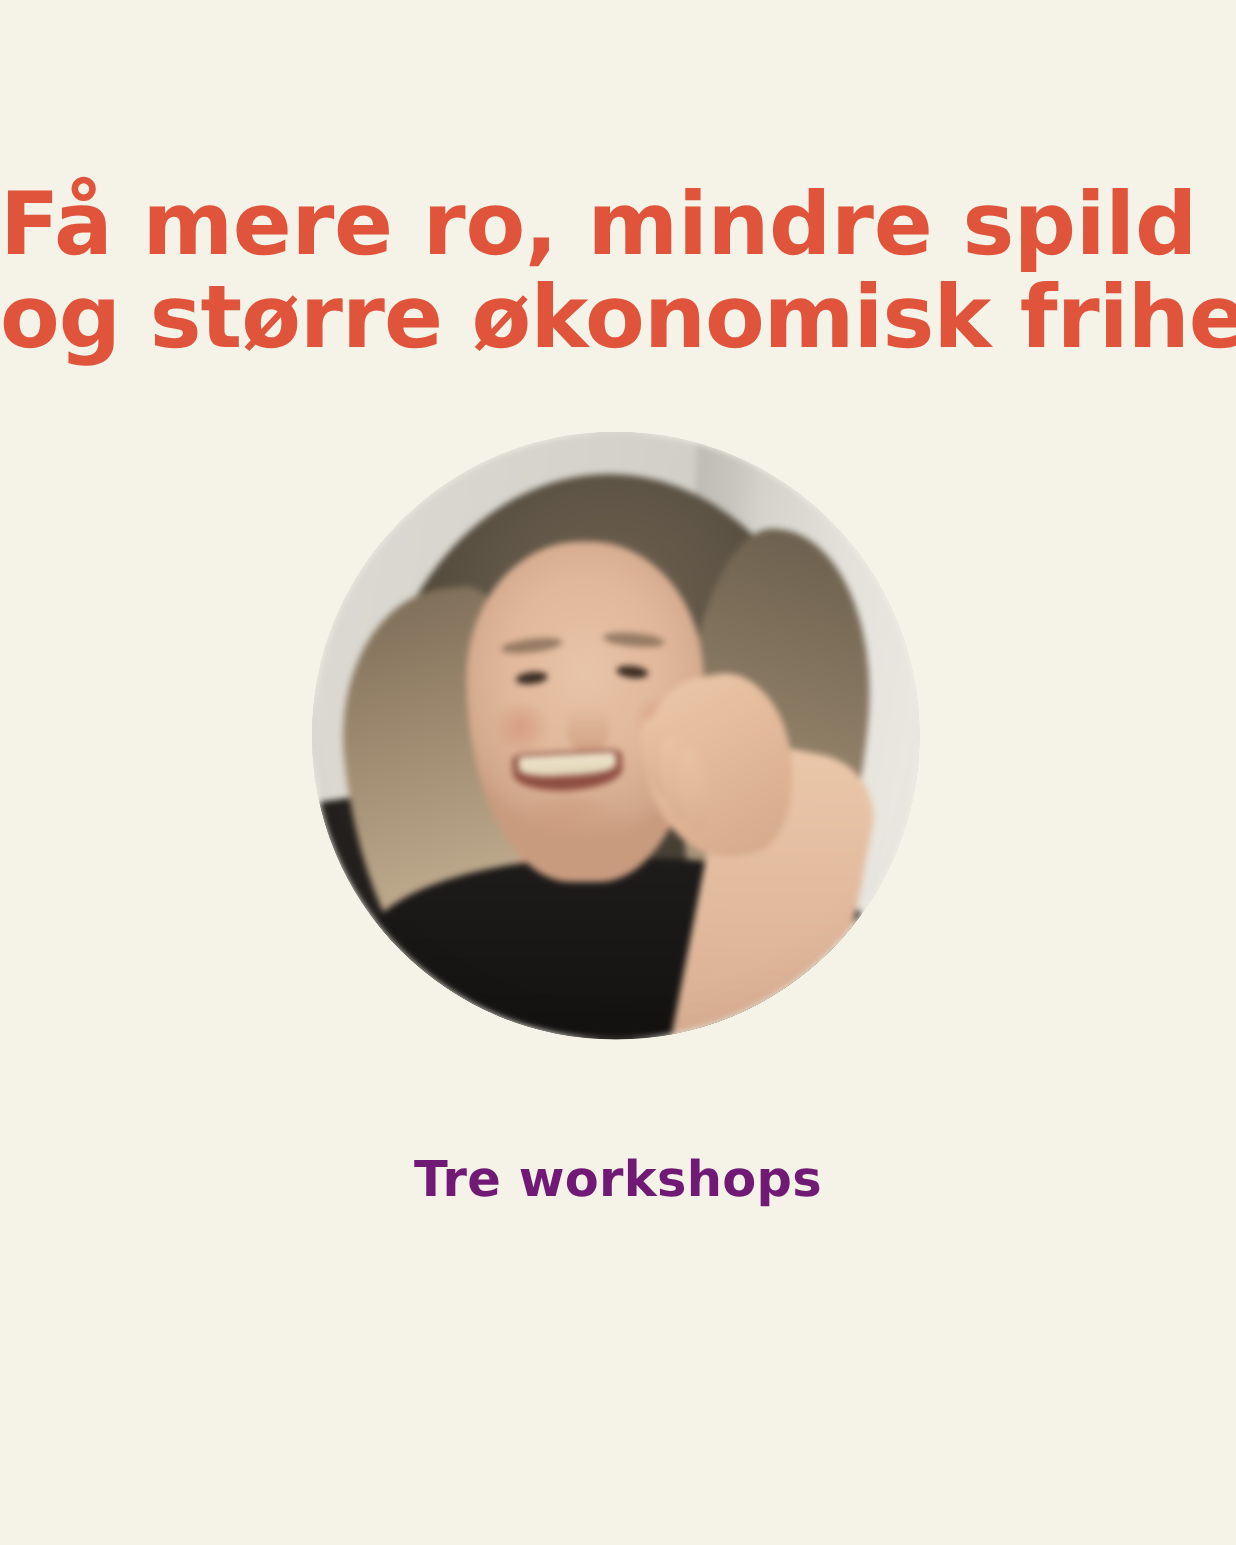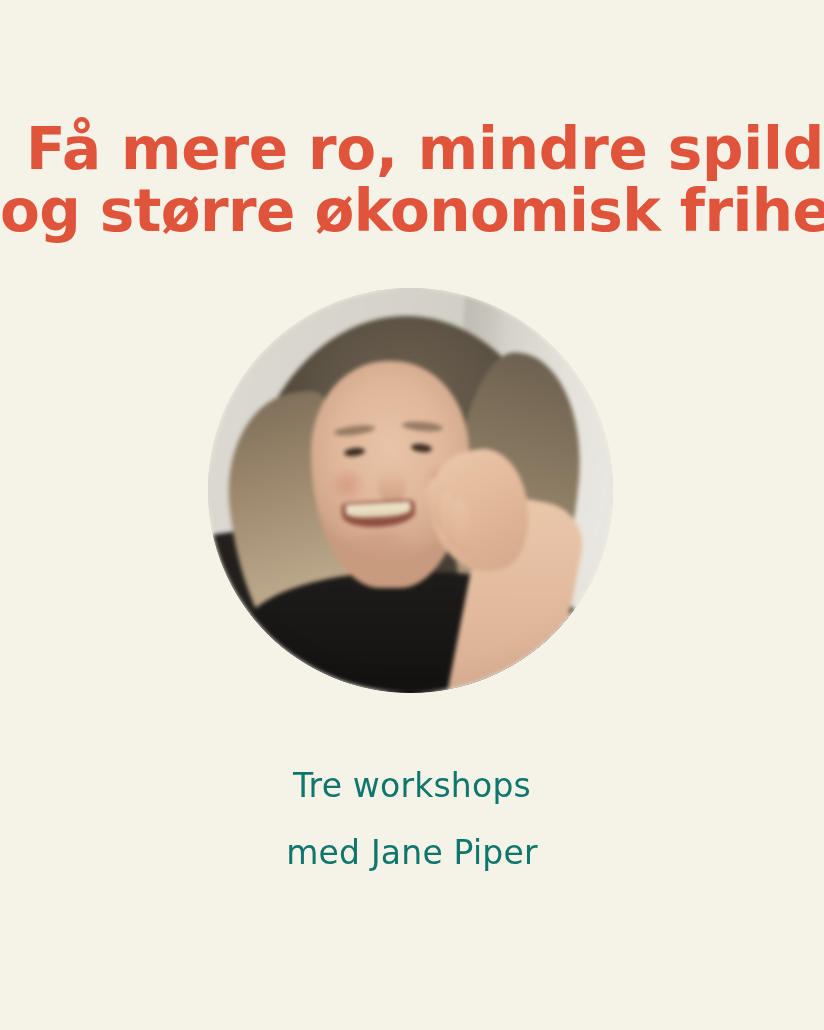--- a/index.html
+++ b/index.html
@@ -20,21 +20,21 @@
     background: #F5F2E7;
     box-sizing: border-box;
   }
 
   
   .headline {
     position: absolute;
     top: 118px;
     left: 0;
     width: 824px;
-    text-align: right;
+    text-align: left;
     color: #E0543B;
     font-family: "DejaVu Sans", sans-serif;
     font-weight: 700;
     font-size: 58px;
     line-height: 62px;
     letter-spacing: -0.5px;
     -webkit-font-smoothing: antialiased;
   }
   .headline-line {
     display: block;
@@ -267,23 +267,23 @@
     pointer-events: none;
   }
 
   
   .subtitle {
     position: absolute;
     top: 752px;
     left: 0;
     width: 824px;
     text-align: center;
-    color: #0f766e;
+    color: #701a75;
     font-family: "DejaVu Sans", sans-serif;
-    font-weight: 400;
+    font-weight: 700;
     font-size: 33px;
     line-height: 67px;
     letter-spacing: 0.2px;
   }
   .sub-line {
     display: block;
     white-space: nowrap;
   }
 </style>
 </head>
@@ -323,16 +323,15 @@
       <div class="ph-hand"></div>
       <div class="ph-finger ph-f1"></div>
       <div class="ph-finger ph-f2"></div>
       <div class="ph-finger ph-f3"></div>
       <div class="ph-grade"></div>
     </div>
   </div>
 
   <div class="subtitle">
     <span class="sub-line">Tre workshops</span>
-    <span class="sub-line">med Jane Piper</span>
   </div>
 
 </div>
 
 </body></html>

